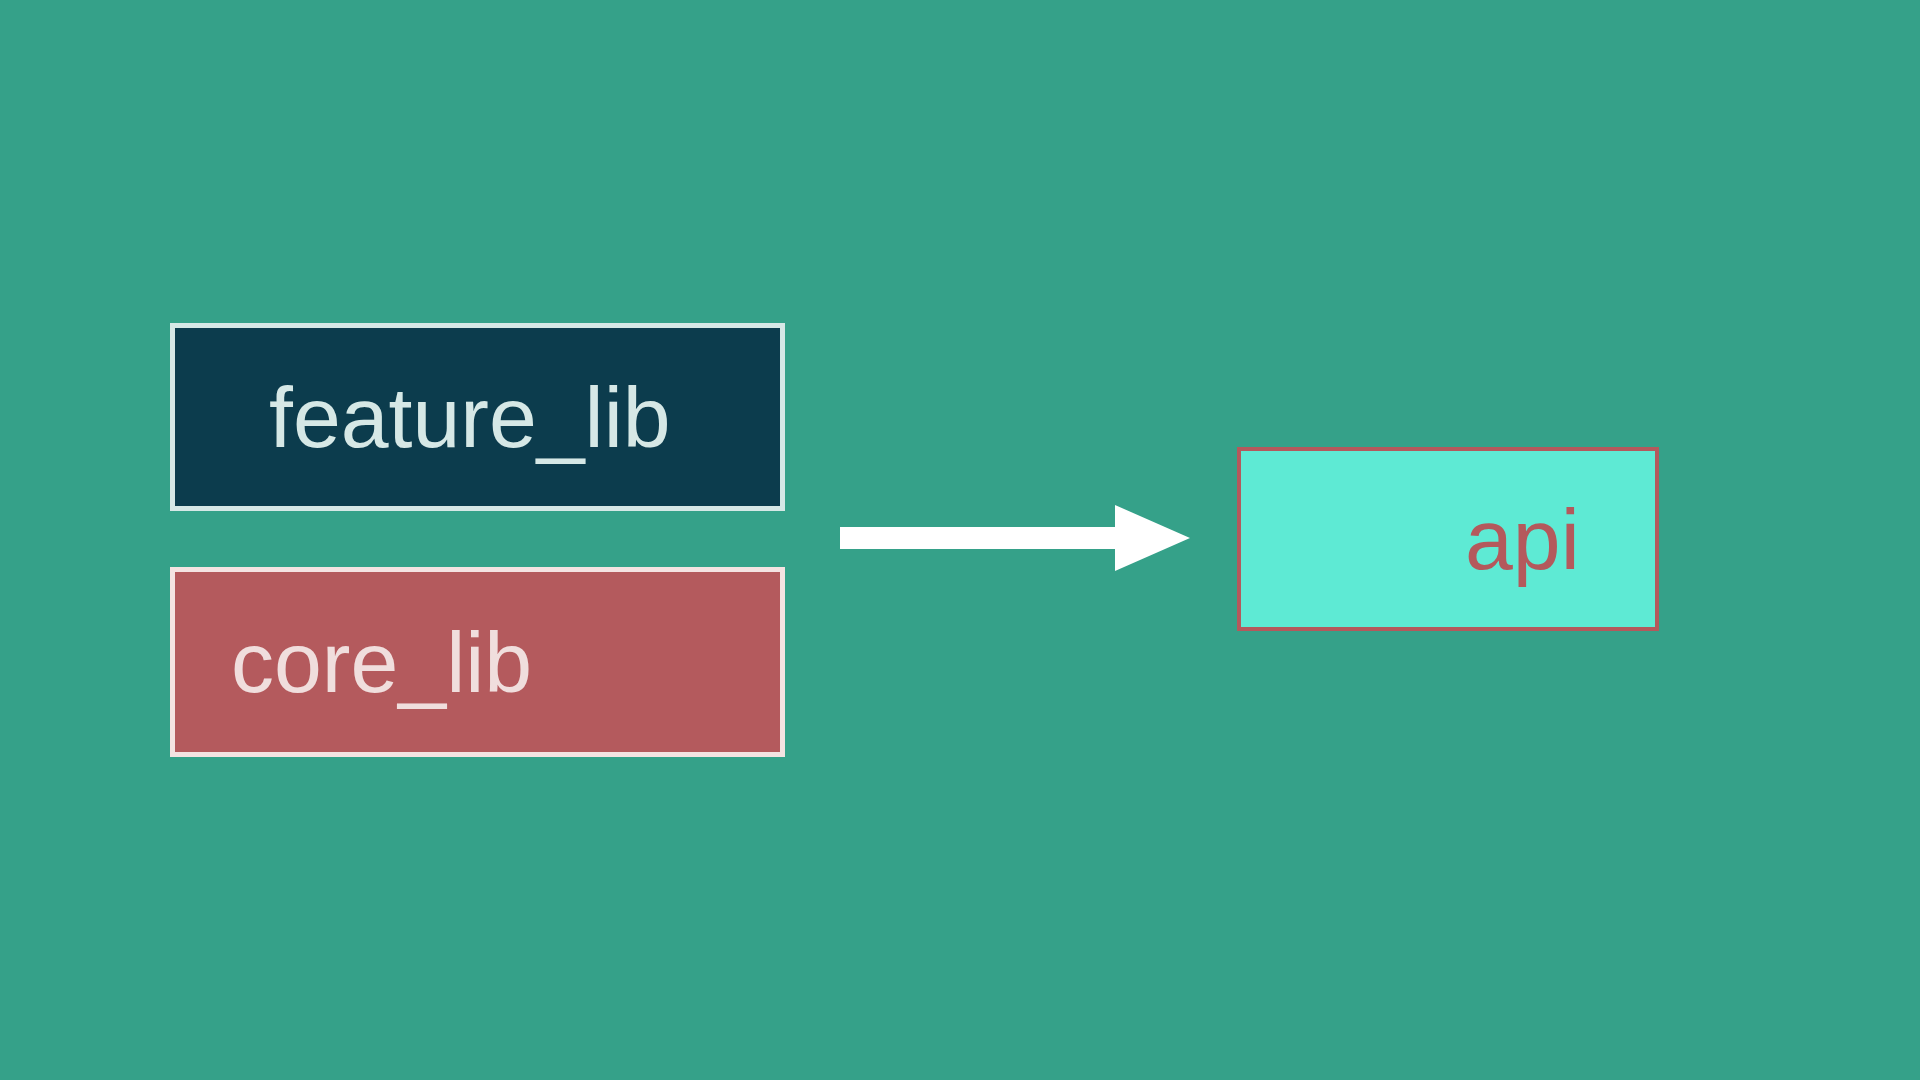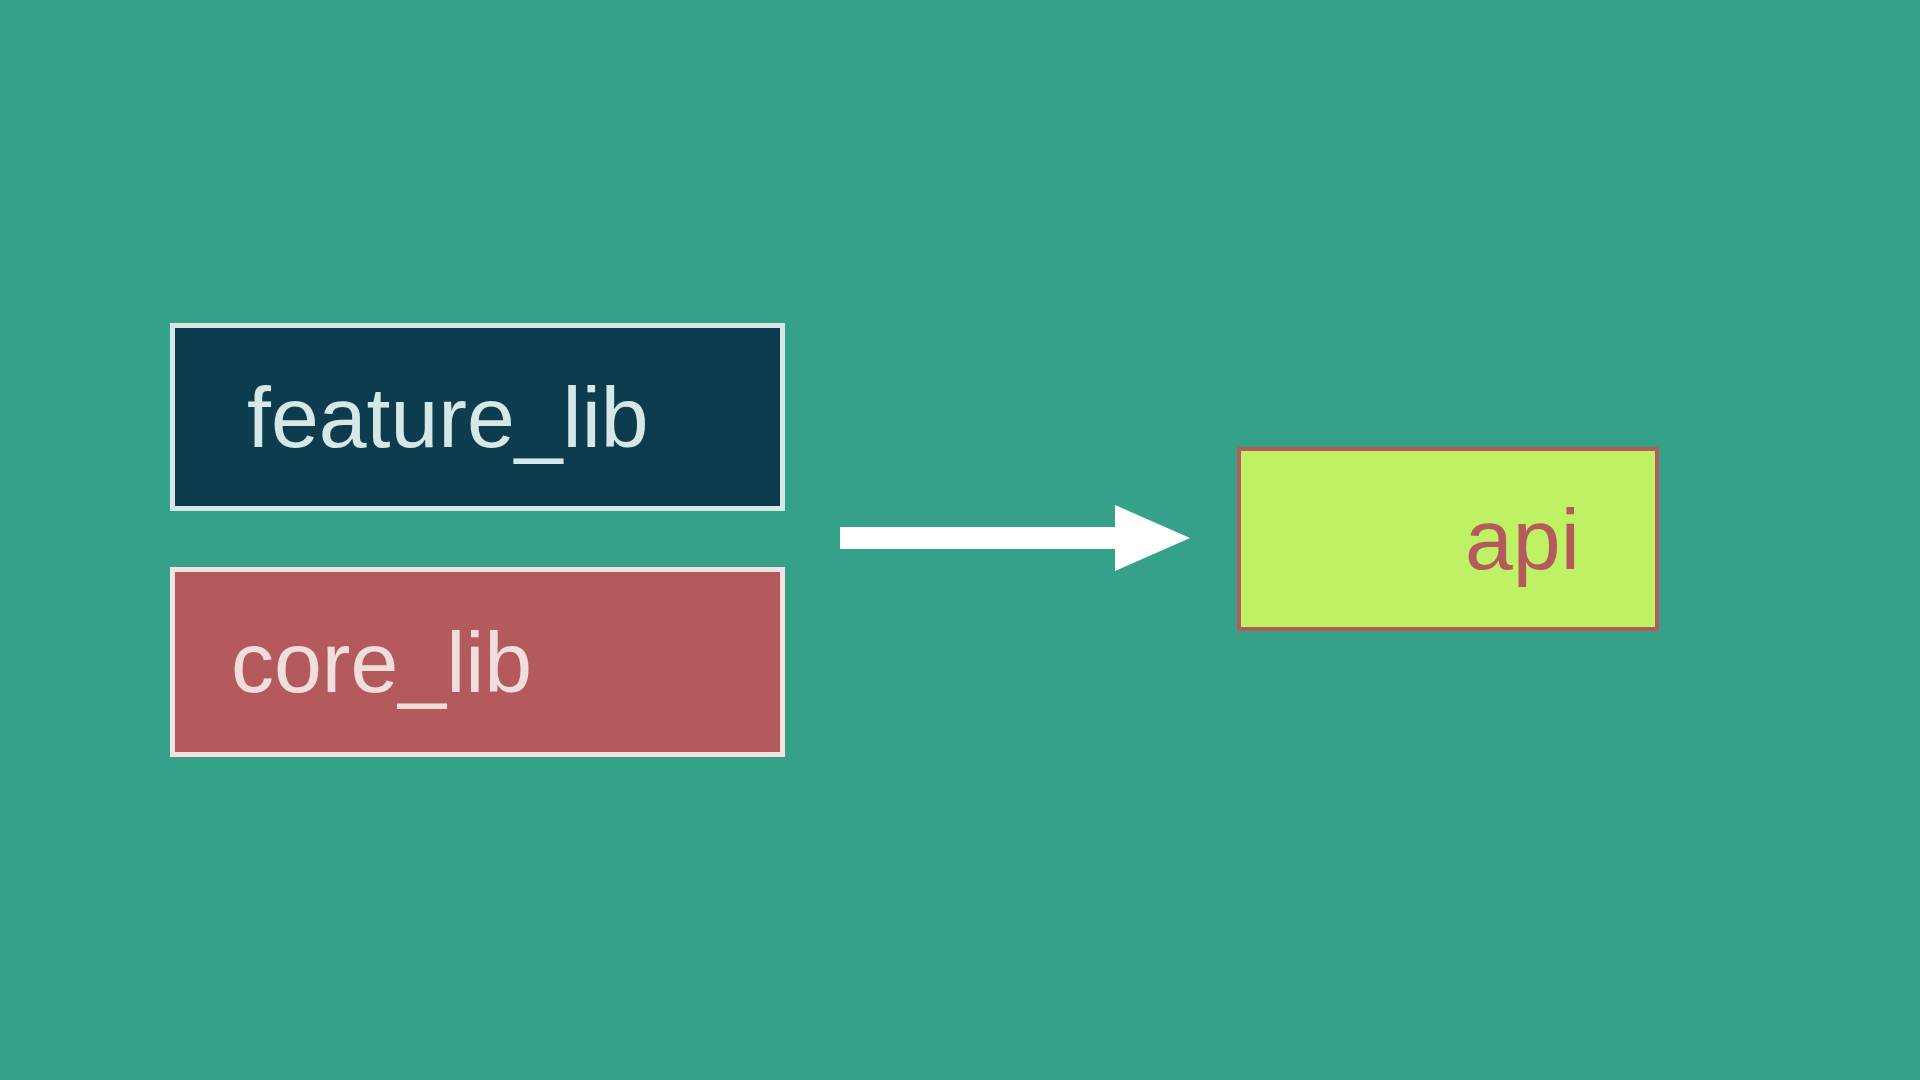--- a/index.html
+++ b/index.html
@@ -36,21 +36,21 @@
 
   
   #node-feature-lib {
     left: 170px;
     top: 323px;
     width: 615px;
     height: 188px;
     background: #0c3c4d;
     border: 5px solid #d6e8e6;
     justify-content: flex-start;
-    padding-left: 72px;
+    padding-left: 94px;
   }
   #node-feature-lib .node-label {
     color: #d6e8e6;
     font-size: 86px;
     font-weight: 400;
   }
 
   
   #node-core-lib {
     left: 170px;
@@ -67,21 +67,21 @@
     font-size: 86px;
     font-weight: 400;
   }
 
   
   #node-api {
     left: 1237px;
     top: 447px;
     width: 422px;
     height: 184px;
-    background: #bef264;
+    background: #5eead4;
     border: 4px solid #b4595c;
     justify-content: flex-start;
     padding-left: 224px;
   }
   #node-api .node-label {
     color: #b4595c;
     font-size: 86px;
     font-weight: 400;
   }
 

